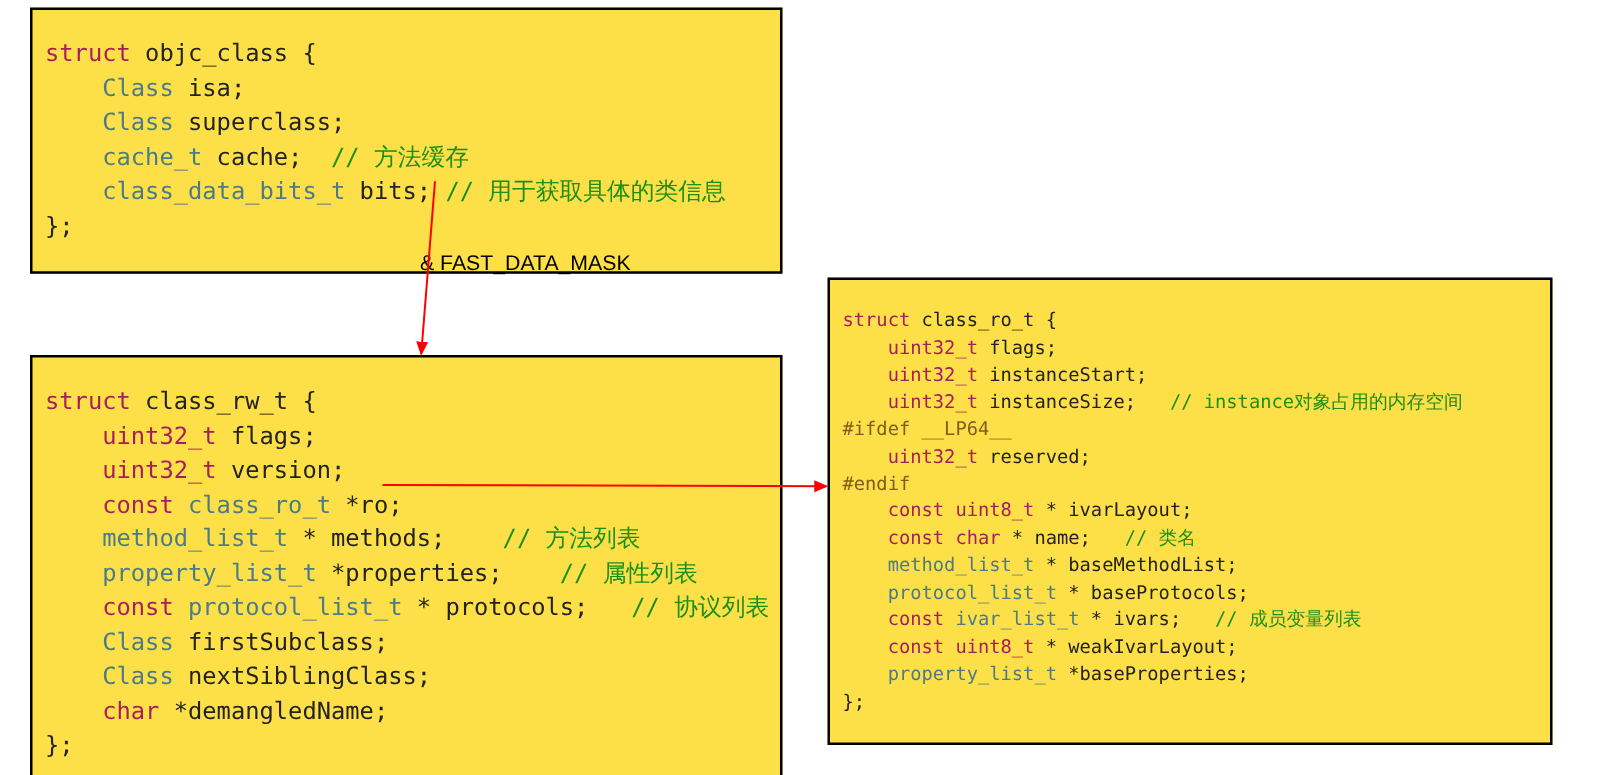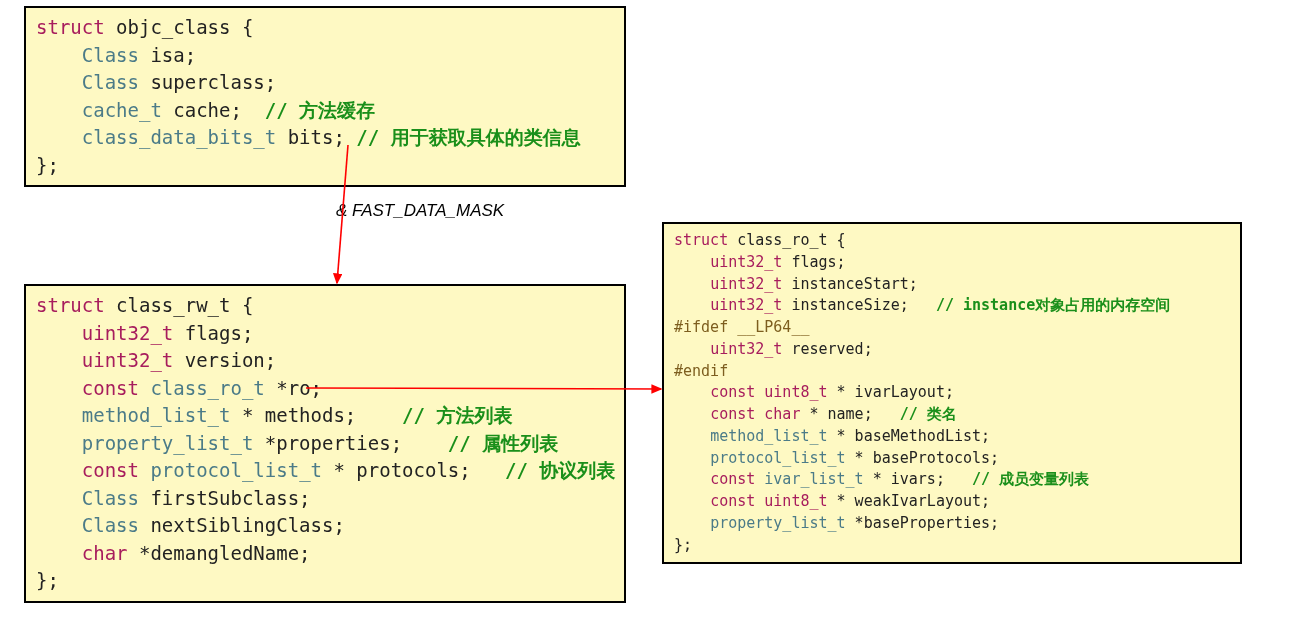--- a/index.html
+++ b/index.html
@@ -8,50 +8,50 @@
     padding: 0;
     font-family: "Menlo", "Consolas", monospace;
     background: #fff;
     width: 1290px;
     height: 620px;
     position: relative;
   }
   .box {
     position: absolute;
     border: 2px solid #000;
-    background: #fef9c3;
-    padding: 6px 10px;
+    background: #fde047;
+    padding: 22px 10px;
     white-space: pre;
   }
   .mask-label {
     position: absolute;
     font-family: Arial, sans-serif;
     font-size: 17px;
     color: #000;
   }
   
   .kw  { color: #a71d5d; }  
   .typ { color: #4b7b88; }  
   .idn { color: #222;    }  
-  .cmt { color: #1a8f1a; font-weight: bold; }  
+  .cmt { color: #1a8f1a; }  
   .pre { color: #7d5e1f; }  
   .punct { color: #222; }
 
   .box.objc { left: 24px; top: 6px; width: 602px; font-size: 19px; line-height: 1.45; }
   .box.rw   { left: 24px; top: 284px; width: 602px; font-size: 19px; line-height: 1.45; }
   .box.ro   { left: 662px; top: 222px; width: 580px; font-size: 15px; line-height: 1.45; }
 
   svg.arrows { position: absolute; left: 0; top: 0; width: 1290px; height: 620px; pointer-events: none; }
 </style>
 </head>
 <body>
 
 <div class="box objc"><div><span class="kw">struct</span><span class="idn"> </span><span class="idn">objc_class</span><span class="punct"> {</span></div><div><span class="idn">    </span><span class="typ">Class</span><span class="idn"> isa;</span></div><div><span class="idn">    </span><span class="typ">Class</span><span class="idn"> superclass;</span></div><div><span class="idn">    </span><span class="typ">cache_t</span><span class="idn"> cache;  </span><span class="cmt">// 方法缓存</span></div><div><span class="idn">    </span><span class="typ">class_data_bits_t</span><span class="idn"> bits; </span><span class="cmt">// 用于获取具体的类信息</span></div><div><span class="punct">};</span></div></div>
 
-<div class="mask-label" style="left: 336px; top: 201px; font-style: italic;">&amp; FAST_DATA_MASK</div>
+<div class="mask-label" style="left: 336px; top: 201px;">&amp; FAST_DATA_MASK</div>
 
 <div class="box rw"><div><span class="kw">struct</span><span class="idn"> </span><span class="idn">class_rw_t</span><span class="punct"> {</span></div><div><span class="idn">    </span><span class="kw">uint32_t</span><span class="idn"> flags;</span></div><div><span class="idn">    </span><span class="kw">uint32_t</span><span class="idn"> version;</span></div><div><span class="idn">    </span><span class="kw">const</span><span class="idn"> </span><span class="typ">class_ro_t</span><span class="idn"> *ro;</span></div><div><span class="idn">    </span><span class="typ">method_list_t</span><span class="idn"> * methods;    </span><span class="cmt">// 方法列表</span></div><div><span class="idn">    </span><span class="typ">property_list_t</span><span class="idn"> *properties;    </span><span class="cmt">// 属性列表</span></div><div><span class="idn">    </span><span class="kw">const</span><span class="idn"> </span><span class="typ">protocol_list_t</span><span class="idn"> * protocols;   </span><span class="cmt">// 协议列表</span></div><div><span class="idn">    </span><span class="typ">Class</span><span class="idn"> firstSubclass;</span></div><div><span class="idn">    </span><span class="typ">Class</span><span class="idn"> nextSiblingClass;</span></div><div><span class="idn">    </span><span class="kw">char</span><span class="idn"> *demangledName;</span></div><div><span class="punct">};</span></div></div>
 
 <div class="box ro"><div><span class="kw">struct</span><span class="idn"> </span><span class="idn">class_ro_t</span><span class="punct"> {</span></div><div><span class="idn">    </span><span class="kw">uint32_t</span><span class="idn"> flags;</span></div><div><span class="idn">    </span><span class="kw">uint32_t</span><span class="idn"> instanceStart;</span></div><div><span class="idn">    </span><span class="kw">uint32_t</span><span class="idn"> instanceSize;   </span><span class="cmt">// instance对象占用的内存空间</span></div><div><span class="pre">#ifdef __LP64__</span></div><div><span class="idn">    </span><span class="kw">uint32_t</span><span class="idn"> reserved;</span></div><div><span class="pre">#endif</span></div><div><span class="idn">    </span><span class="kw">const</span><span class="idn"> </span><span class="kw">uint8_t</span><span class="idn"> * ivarLayout;</span></div><div><span class="idn">    </span><span class="kw">const</span><span class="idn"> </span><span class="kw">char</span><span class="idn"> * name;   </span><span class="cmt">// 类名</span></div><div><span class="idn">    </span><span class="typ">method_list_t</span><span class="idn"> * baseMethodList;</span></div><div><span class="idn">    </span><span class="typ">protocol_list_t</span><span class="idn"> * baseProtocols;</span></div><div><span class="idn">    </span><span class="kw">const</span><span class="idn"> </span><span class="typ">ivar_list_t</span><span class="idn"> * ivars;   </span><span class="cmt">// 成员变量列表</span></div><div><span class="idn">    </span><span class="kw">const</span><span class="idn"> </span><span class="kw">uint8_t</span><span class="idn"> * weakIvarLayout;</span></div><div><span class="idn">    </span><span class="typ">property_list_t</span><span class="idn"> *baseProperties;</span></div><div><span class="punct">};</span></div></div>
 
 <svg class="arrows">
   <defs>
     <marker id="arrowhead" markerWidth="8" markerHeight="8" refX="6" refY="3" orient="auto">
       <path d="M0,0 L7,3 L0,6 Z" fill="#ff0000"></path>
     </marker>

